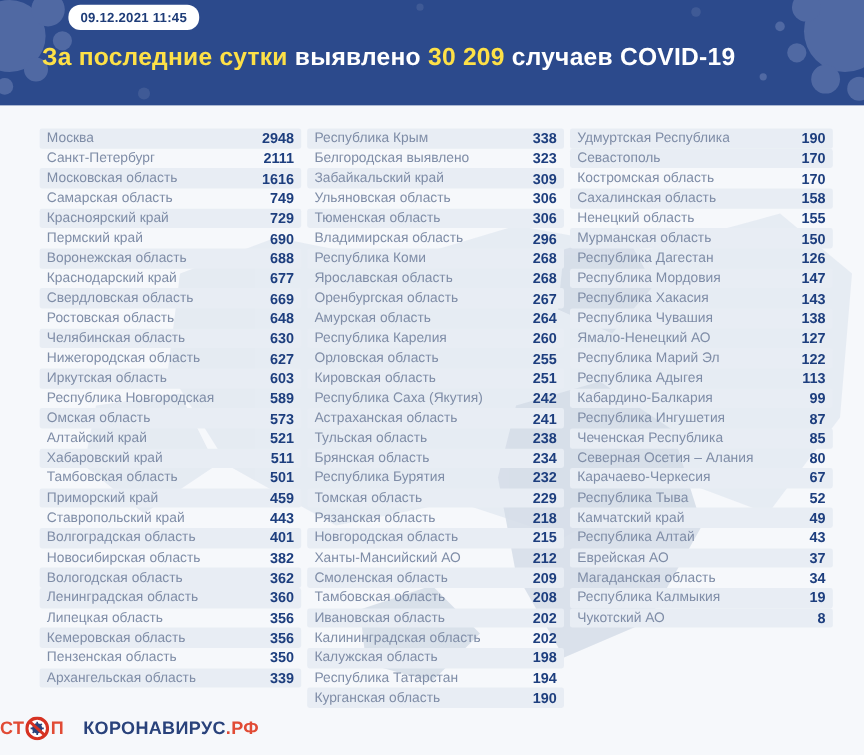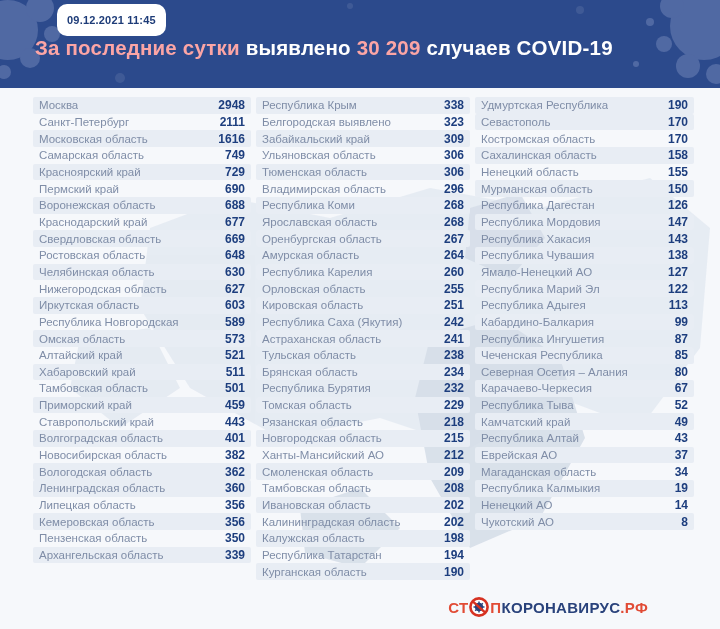--- a/index.html
+++ b/index.html
@@ -10,63 +10,63 @@
     position:relative;
     overflow:hidden;
   }
   
   .header {
     position:absolute; left:0; top:0; width:720px; height:88px;
     background:#2c4a8c; overflow:hidden;
   }
   .header svg.deco { position:absolute; left:0; top:0; }
   .date-badge {
-    position:absolute; left:57px; top:4px; height:32px; padding:0 10px;
+    position:absolute; left:57px; top:4px; height:21px; padding:0 10px;
     background:#ffffff; border-radius:10px;
     display:flex; align-items:center;
     font-size:11px; font-weight:bold; color:#1e3c78; letter-spacing:.2px;
     z-index:2;
   }
   .headline {
     position:absolute; left:35px; top:36px; width:660px;
     font-size:20.5px; font-weight:bold; letter-spacing:.2px;
     color:#ffffff; z-index:2; white-space:nowrap;
   }
-  .headline .accent { color:#fca5a5; }
+  .headline .accent { color:#fde047; }
   
   .content {
     position:absolute; left:0; top:88px; width:720px; height:541px;
     background:#f6f8fb;
   }
   .map-watermark { position:absolute; left:0; top:0; }
   .table {
-    position:absolute; left:33px; top:9px; width:661px;
+    position:absolute; left:33px; top:19px; width:661px;
     display:grid; grid-template-columns:218px 214px 219px; column-gap:5px;
     z-index:2;
   }
   .col { display:flex; flex-direction:column; }
   .row {
     height:16.66px; display:flex; align-items:center;
     justify-content:space-between; padding:0 6px; border-radius:2px;
   }
   .row.striped { background:#e8edf4; }
   .rname {
     font-size:11.5px; color:#7f8da7; white-space:nowrap; overflow:hidden;
   }
   .rval {
     font-size:12px; font-weight:bold; color:#1d3e7e; margin-left:6px;
   }
   
   .logo {
     position:absolute; left:0; bottom:10px; width:648px; height:24px;
-    display:flex; align-items:center; justify-content:flex-end; z-index:2;
+    display:flex; align-items:center; justify-content:flex-start; z-index:2;
   }
   .logo span { font-size:15px; font-weight:bold; letter-spacing:.3px; }
   .logo .lg-accent { color:#e14b35; }
-  .logo .lg-navy  { color:#29427b; }
+  .logo .lg-navy  { color:#29427b;margin-left:16px; }
   .logo svg { margin:0 1px; display:block; }
 </style>
 </head>
 <body>
 
 <div class="header">
   <svg class="deco" width="720" height="88" viewBox="0 0 720 88">
     <g fill="#5d74ab" opacity="0.75">
       <circle cx="8" cy="30" r="30"></circle>
       <circle cx="40" cy="8" r="14"></circle>
@@ -432,24 +432,20 @@
           <span class="rval">37</span>
         </div>
         <div class="row">
           <span class="rname">Магаданская область</span>
           <span class="rval">34</span>
         </div>
         <div class="row striped">
           <span class="rname">Республика Калмыкия</span>
           <span class="rval">19</span>
         </div>
-        <div class="row">
-          <span class="rname">Ненецкий АО</span>
-          <span class="rval">14</span>
-        </div>
         <div class="row striped">
           <span class="rname">Чукотский АО</span>
           <span class="rval">8</span>
         </div>
       </div>
   </div>
 
   <div class="logo">
     <span class="lg-accent">СТ</span>
     <svg width="20" height="20" viewBox="0 0 20 20">

